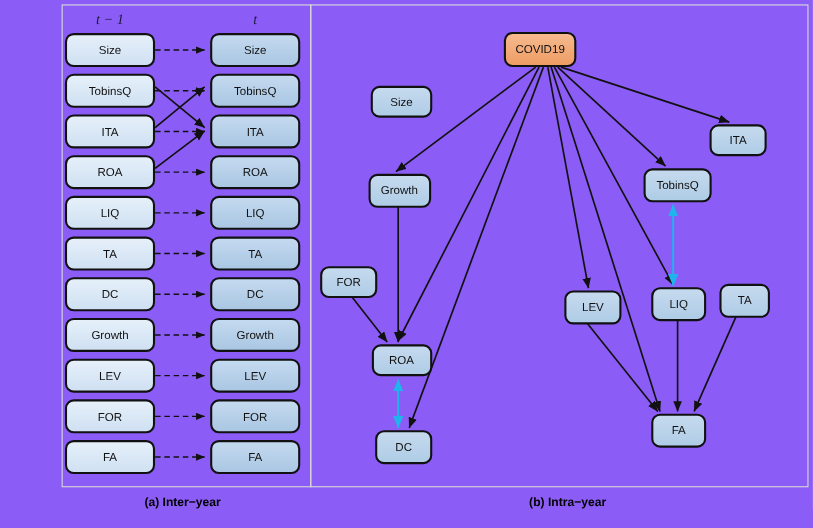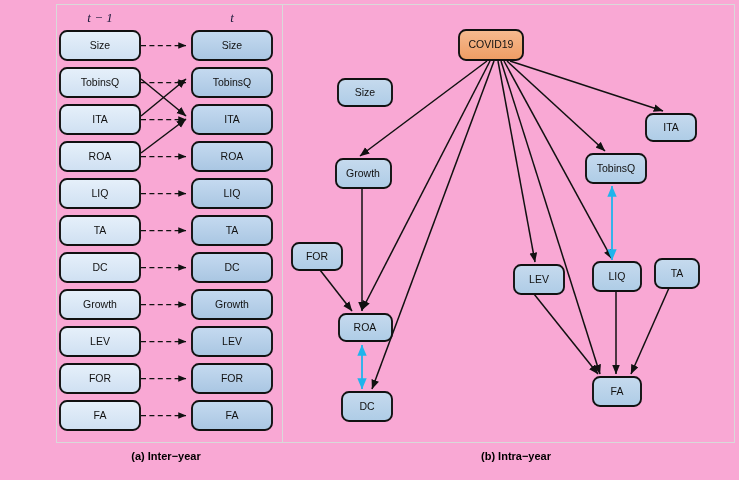--- a/index.html
+++ b/index.html
@@ -1,18 +1,18 @@
 <!DOCTYPE html>
 <html><head>
 <meta charset="utf-8">
 <style>
   html,body{margin:0;padding:0;background:#ffffff;}
   body{width:739px;height:480px;overflow:hidden;
        font-family:"Liberation Sans","DejaVu Sans",sans-serif;}
-  #figure{position:relative;width:739px;height:480px;background:#f9a8d4;}
+  #figure{position:relative;width:739px;height:480px;background:#8b5cf6;}
   svg.layer{position:absolute;left:0;top:0;width:739px;height:480px;}
   .nodeLbl{font-size:10.5px;fill:#111;text-anchor:middle;dominant-baseline:middle;
            font-family:"Liberation Sans","DejaVu Sans",sans-serif;}
   .hdr{font-size:13px;fill:#1a1a3a;text-anchor:middle;font-style:italic;
        font-family:"Liberation Serif","DejaVu Serif",serif;}
   .cap{font-size:11px;fill:#000;text-anchor:middle;font-weight:bold;
        font-family:"Liberation Sans","DejaVu Sans",sans-serif;}
   .frame{fill:none;stroke:#d9d9d9;stroke-width:1;}
 </style>
 </head>

